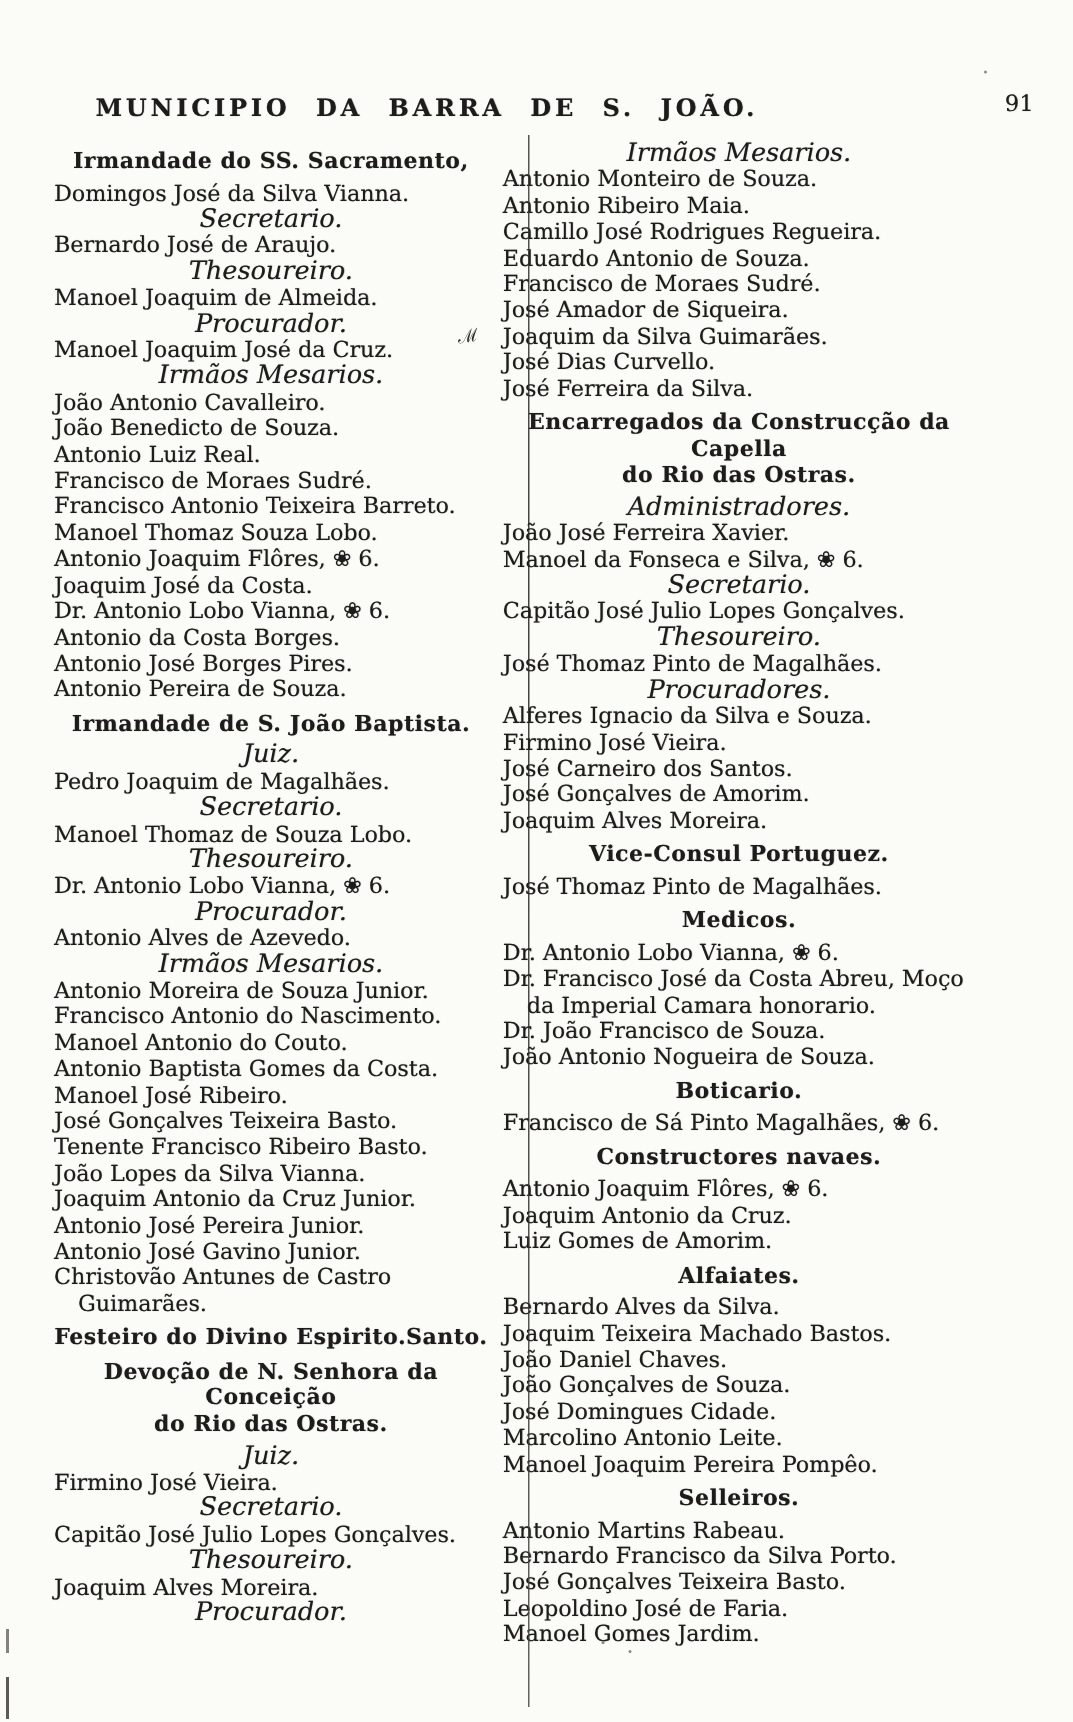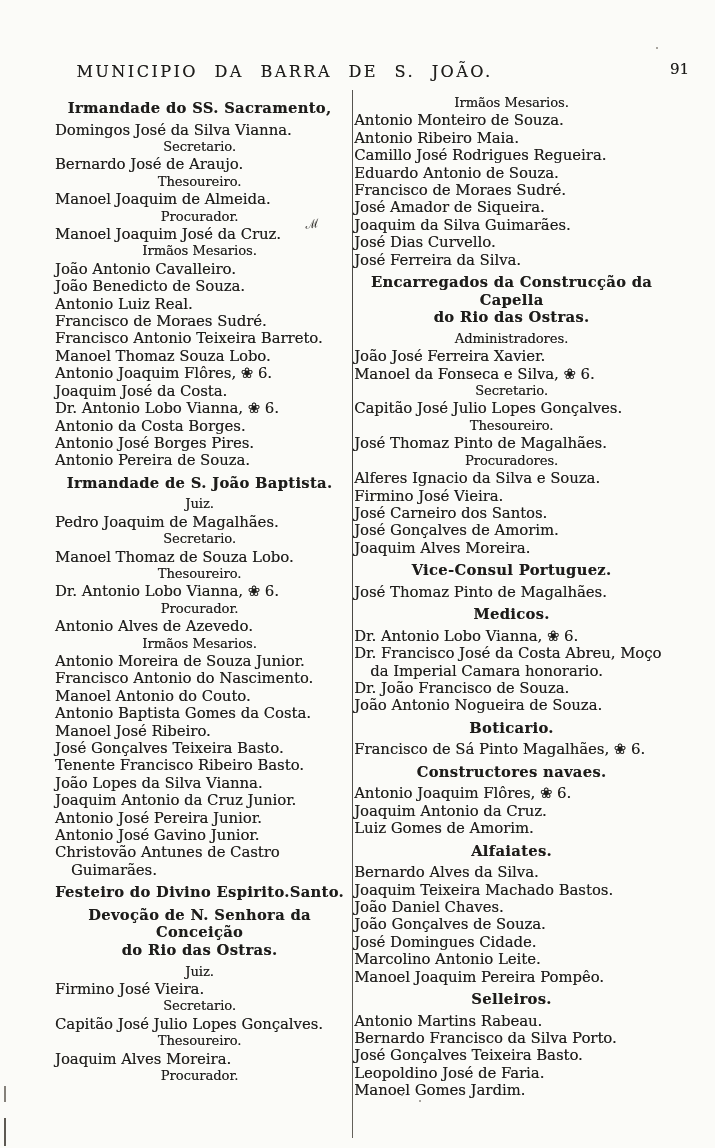--- a/index.html
+++ b/index.html
@@ -6,38 +6,38 @@
   body {
     width:715px; height:1148px; position:relative; overflow:hidden;
     background:#fbfbf8;
     font-family:"DejaVu Serif", "Liberation Serif", serif;
     color:#1d1c1a;
   }
   .ink { text-shadow:0.2px 0.2px 0.6px rgba(30,28,25,0.55); }
 
   .page-title {
     position:absolute; top:62px; left:0; width:569px;
-    text-align:center; font-weight:normal; font-size:16px;
+    text-align:center; font-weight:bold; font-size:16px;
     letter-spacing:2.5px; word-spacing:9px; white-space:nowrap;
   }
   .page-number {
     position:absolute; top:60px; right:26px; font-size:15px;
   }
 
-  .columns { position:absolute; top:94px; left:0; width:650px; display:flex;margin-left:19px; }
+  .columns { position:absolute; top:94px; left:0; width:650px; display:flex; }
   .col-left  { width:316px; margin-left:36px; }
   .col-right { width:344px; margin-left:10px; }
 
   .column .name {
     font-size:14.8px; line-height:17.4px;
     padding-left:16px; text-indent:-16px;
   }
   .column .role {
-    font-size:13px; line-height:17.4px;
-    text-align:center;
+    font-size:17px; line-height:17.4px;
+    font-style:italic; text-align:center;
   }
   .column .heading {
     font-size:14.6px; line-height:17.6px; font-weight:bold;
     text-align:center; letter-spacing:0.4px;
     margin:5px 0 4px 0;
   }
 
   .divider {
     position:absolute; left:352px; top:90px; width:1px; height:1048px;
     background:linear-gradient(#3a3733, #22201d 30%, #35322e 70%, #4a463f);

